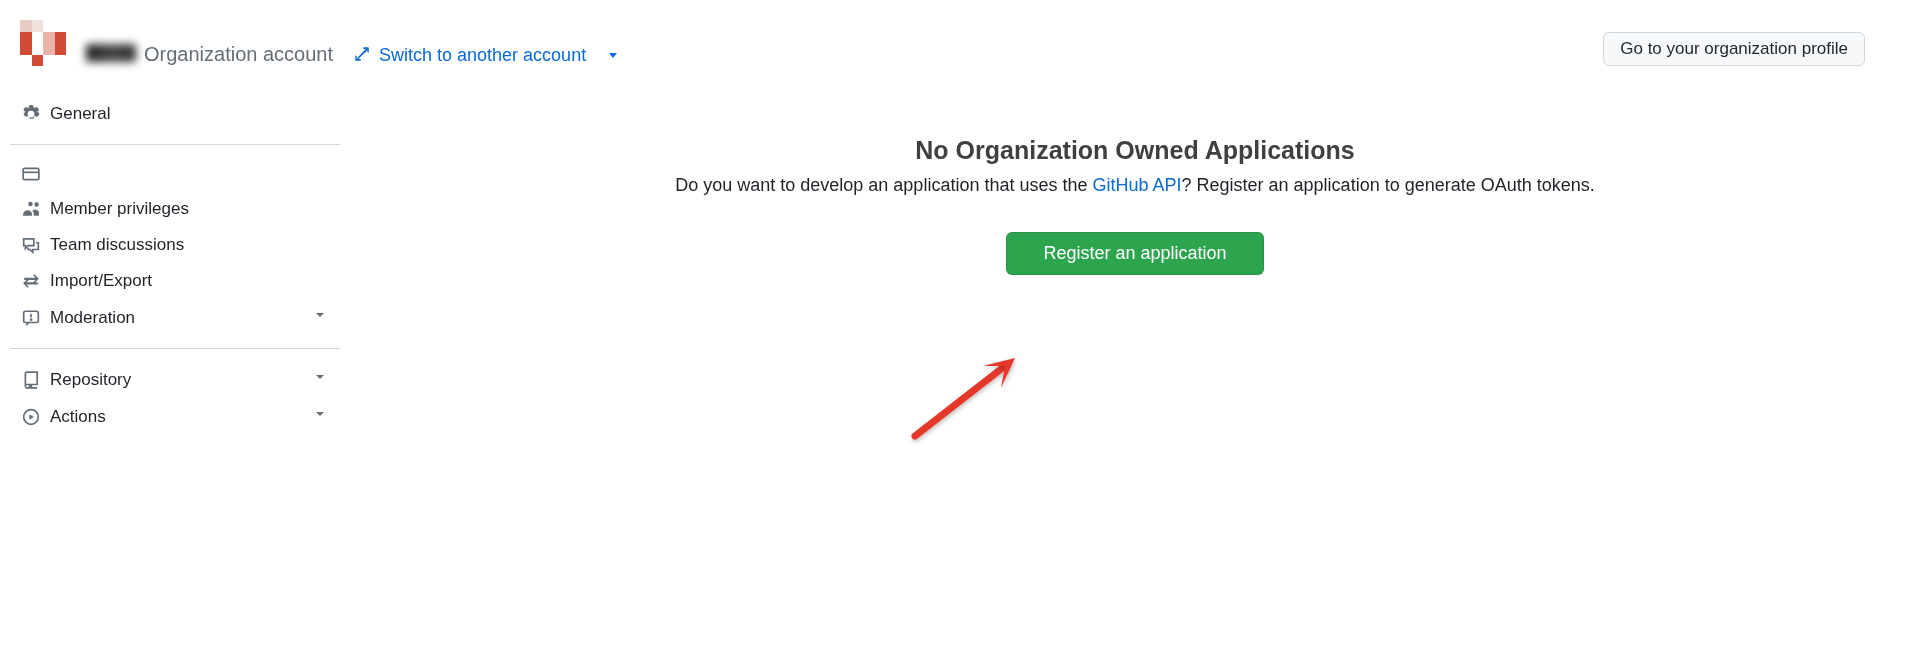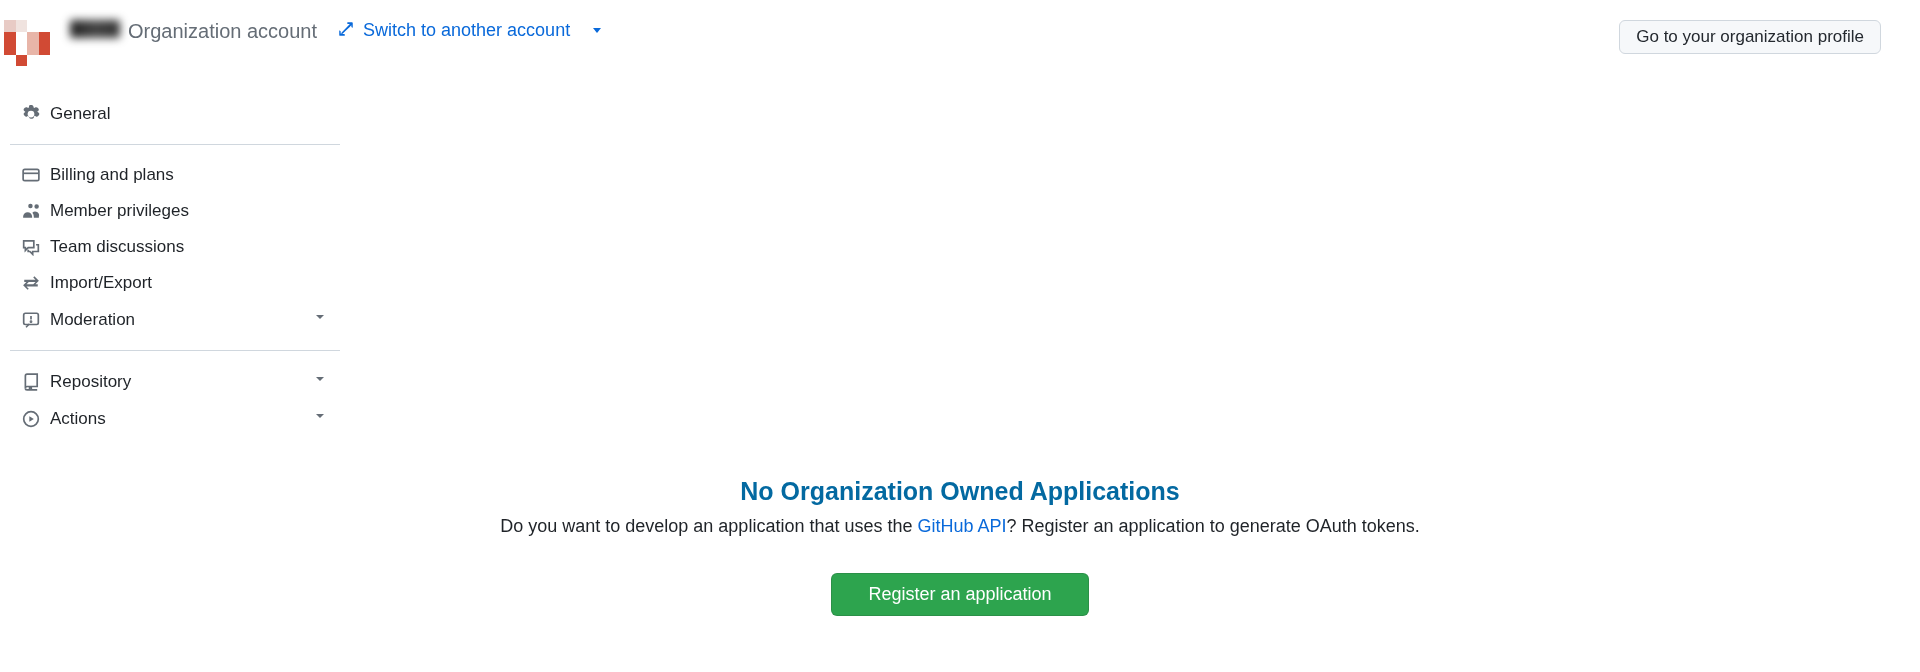--- a/index.html
+++ b/index.html
@@ -14,22 +14,22 @@
       font-size: 14px;
     }
     .container {
       display: flex;
       flex-direction: column;
       width: 1920px;
       padding: 20px 0;
     }
     .header {
       display: flex;
-      align-items: flex-start;
-      padding: 0 4px;
+      align-items: flex-end;
+      padding: 0 20px;
       margin-bottom: 30px;
     }
     .avatar {
       width: 46px;
       height: 46px;
       margin-right: 20px;
       position: relative;
     }
     .avatar-pixels {
       width: 100%;
@@ -96,21 +96,20 @@
       padding: 6px 16px;
       border: 1px solid #d0d7de;
       border-radius: 6px;
       background: #f6f8fa;
       color: #24292f;
       font-size: 17px;
       cursor: pointer;
     }
     .body-layout {
       display: flex;
-      flex-direction: column;
     }
     .sidebar {
       width: 350px;
       padding: 0 10px;
     }
     .nav-item {
       display: flex;
       align-items: center;
       padding: 8px 12px;
       border-radius: 6px;
@@ -148,21 +147,21 @@
       flex: 1;
       display: flex;
       flex-direction: column;
       align-items: center;
       padding-top: 40px;
       position: relative;
     }
     .empty-title {
       font-size: 25px;
       font-weight: 600;
-      color: #0369a1;
+      color: #404040;
       margin-bottom: 10px;
     }
     .empty-text {
       font-size: 18px;
       color: #1f2328;
       margin-bottom: 36px;
     }
     .api-link {
       color: #0969da;
       cursor: pointer;
@@ -245,21 +244,20 @@
       <hr class="divider">
 
 
       <div class="nav-item">
         <span class="nav-icon">
           <svg width="18" height="18" viewBox="0 0 16 16" fill="none" stroke="currentColor" stroke-width="1.5">
               <rect x="1" y="3" width="14" height="10" rx="1.5"></rect>
               <line x1="1" y1="6.5" x2="15" y2="6.5"></line>
             </svg>
         </span>
-        <span class="nav-label">Billing and plans</span>
       </div>
 
       <div class="nav-item">
         <span class="nav-icon">
           <svg width="18" height="18" viewBox="0 0 16 16" fill="currentColor">
               <path d="M5.5 3.5a2 2 0 1 1 4 0 2 2 0 0 1-4 0ZM11 4a2 2 0 1 1 4 0 2 2 0 0 1-4 0ZM1 13a4 4 0 0 1 8 0v1H1v-1Zm9.5 1v-1a5.5 5.5 0 0 0-1.3-3.54A3.5 3.5 0 0 1 15 13v1h-4.5Z"></path>
             </svg>
         </span>
         <span class="nav-label">Member privileges</span>
       </div>

